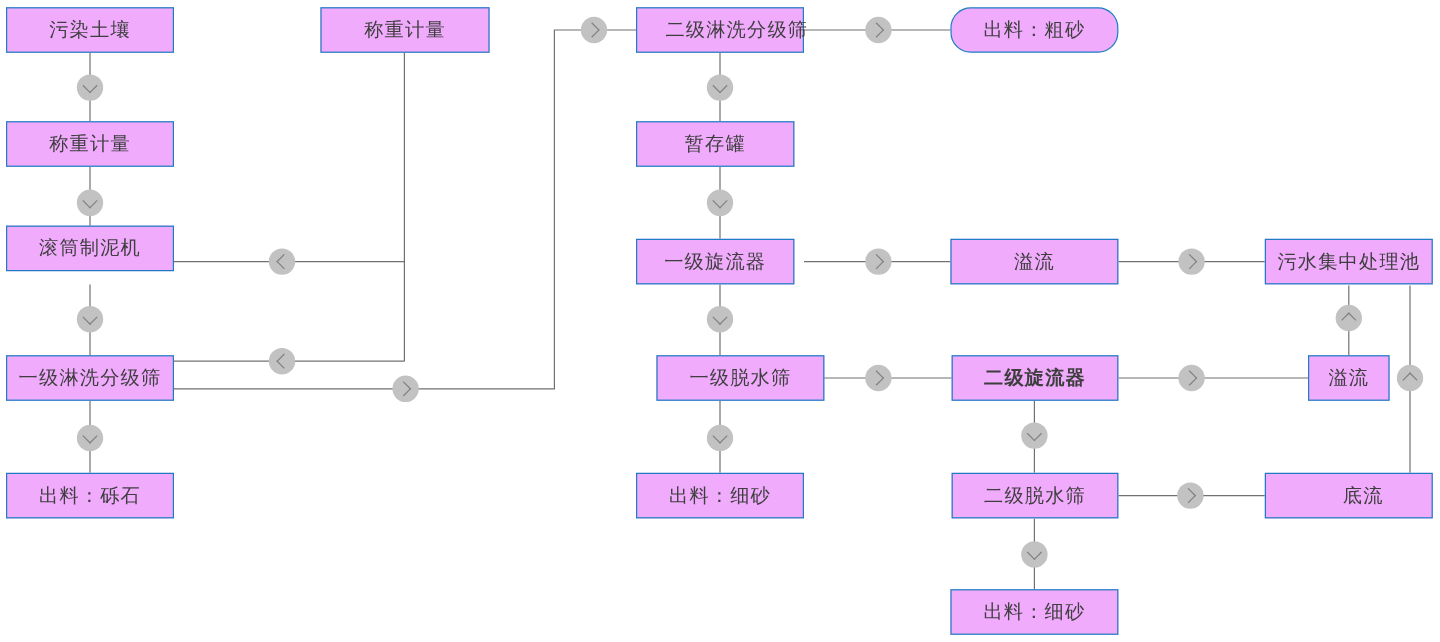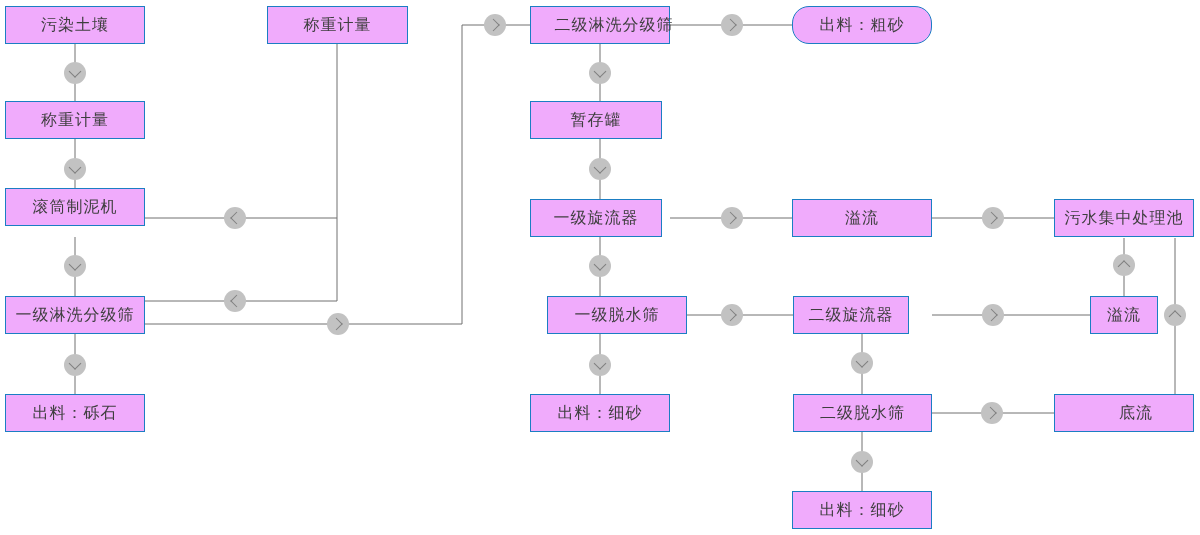--- a/index.html
+++ b/index.html
@@ -158,21 +158,21 @@
     </div>
     <div class="node" style="left: 1054px; top: 199px; width: 140px;">
       <span>污水集中处理池</span>
     </div>
     <div class="node" style="left: 5px; top: 296px; width: 140px;">
       <span>一级淋洗分级筛</span>
     </div>
     <div class="node" style="left: 530px; top: 296px; width: 140px; margin-left: 17px;">
       <span>一级脱水筛</span>
     </div>
-    <div class="node" style="left: 793px; top: 296px; width: 116px;">
+    <div class="node" style="left: 793px; top: 296px; width: 139px; font-weight: bold;">
       <span>二级旋流器</span>
     </div>
     <div class="node" style="left: 1090px; top: 296px; width: 68px;">
       <span>溢流</span>
     </div>
     <div class="node" style="left: 5px; top: 394px; width: 140px;">
       <span>出料：砾石</span>
     </div>
     <div class="node" style="left: 530px; top: 394px; width: 140px;">
       <span>出料：细砂</span>

